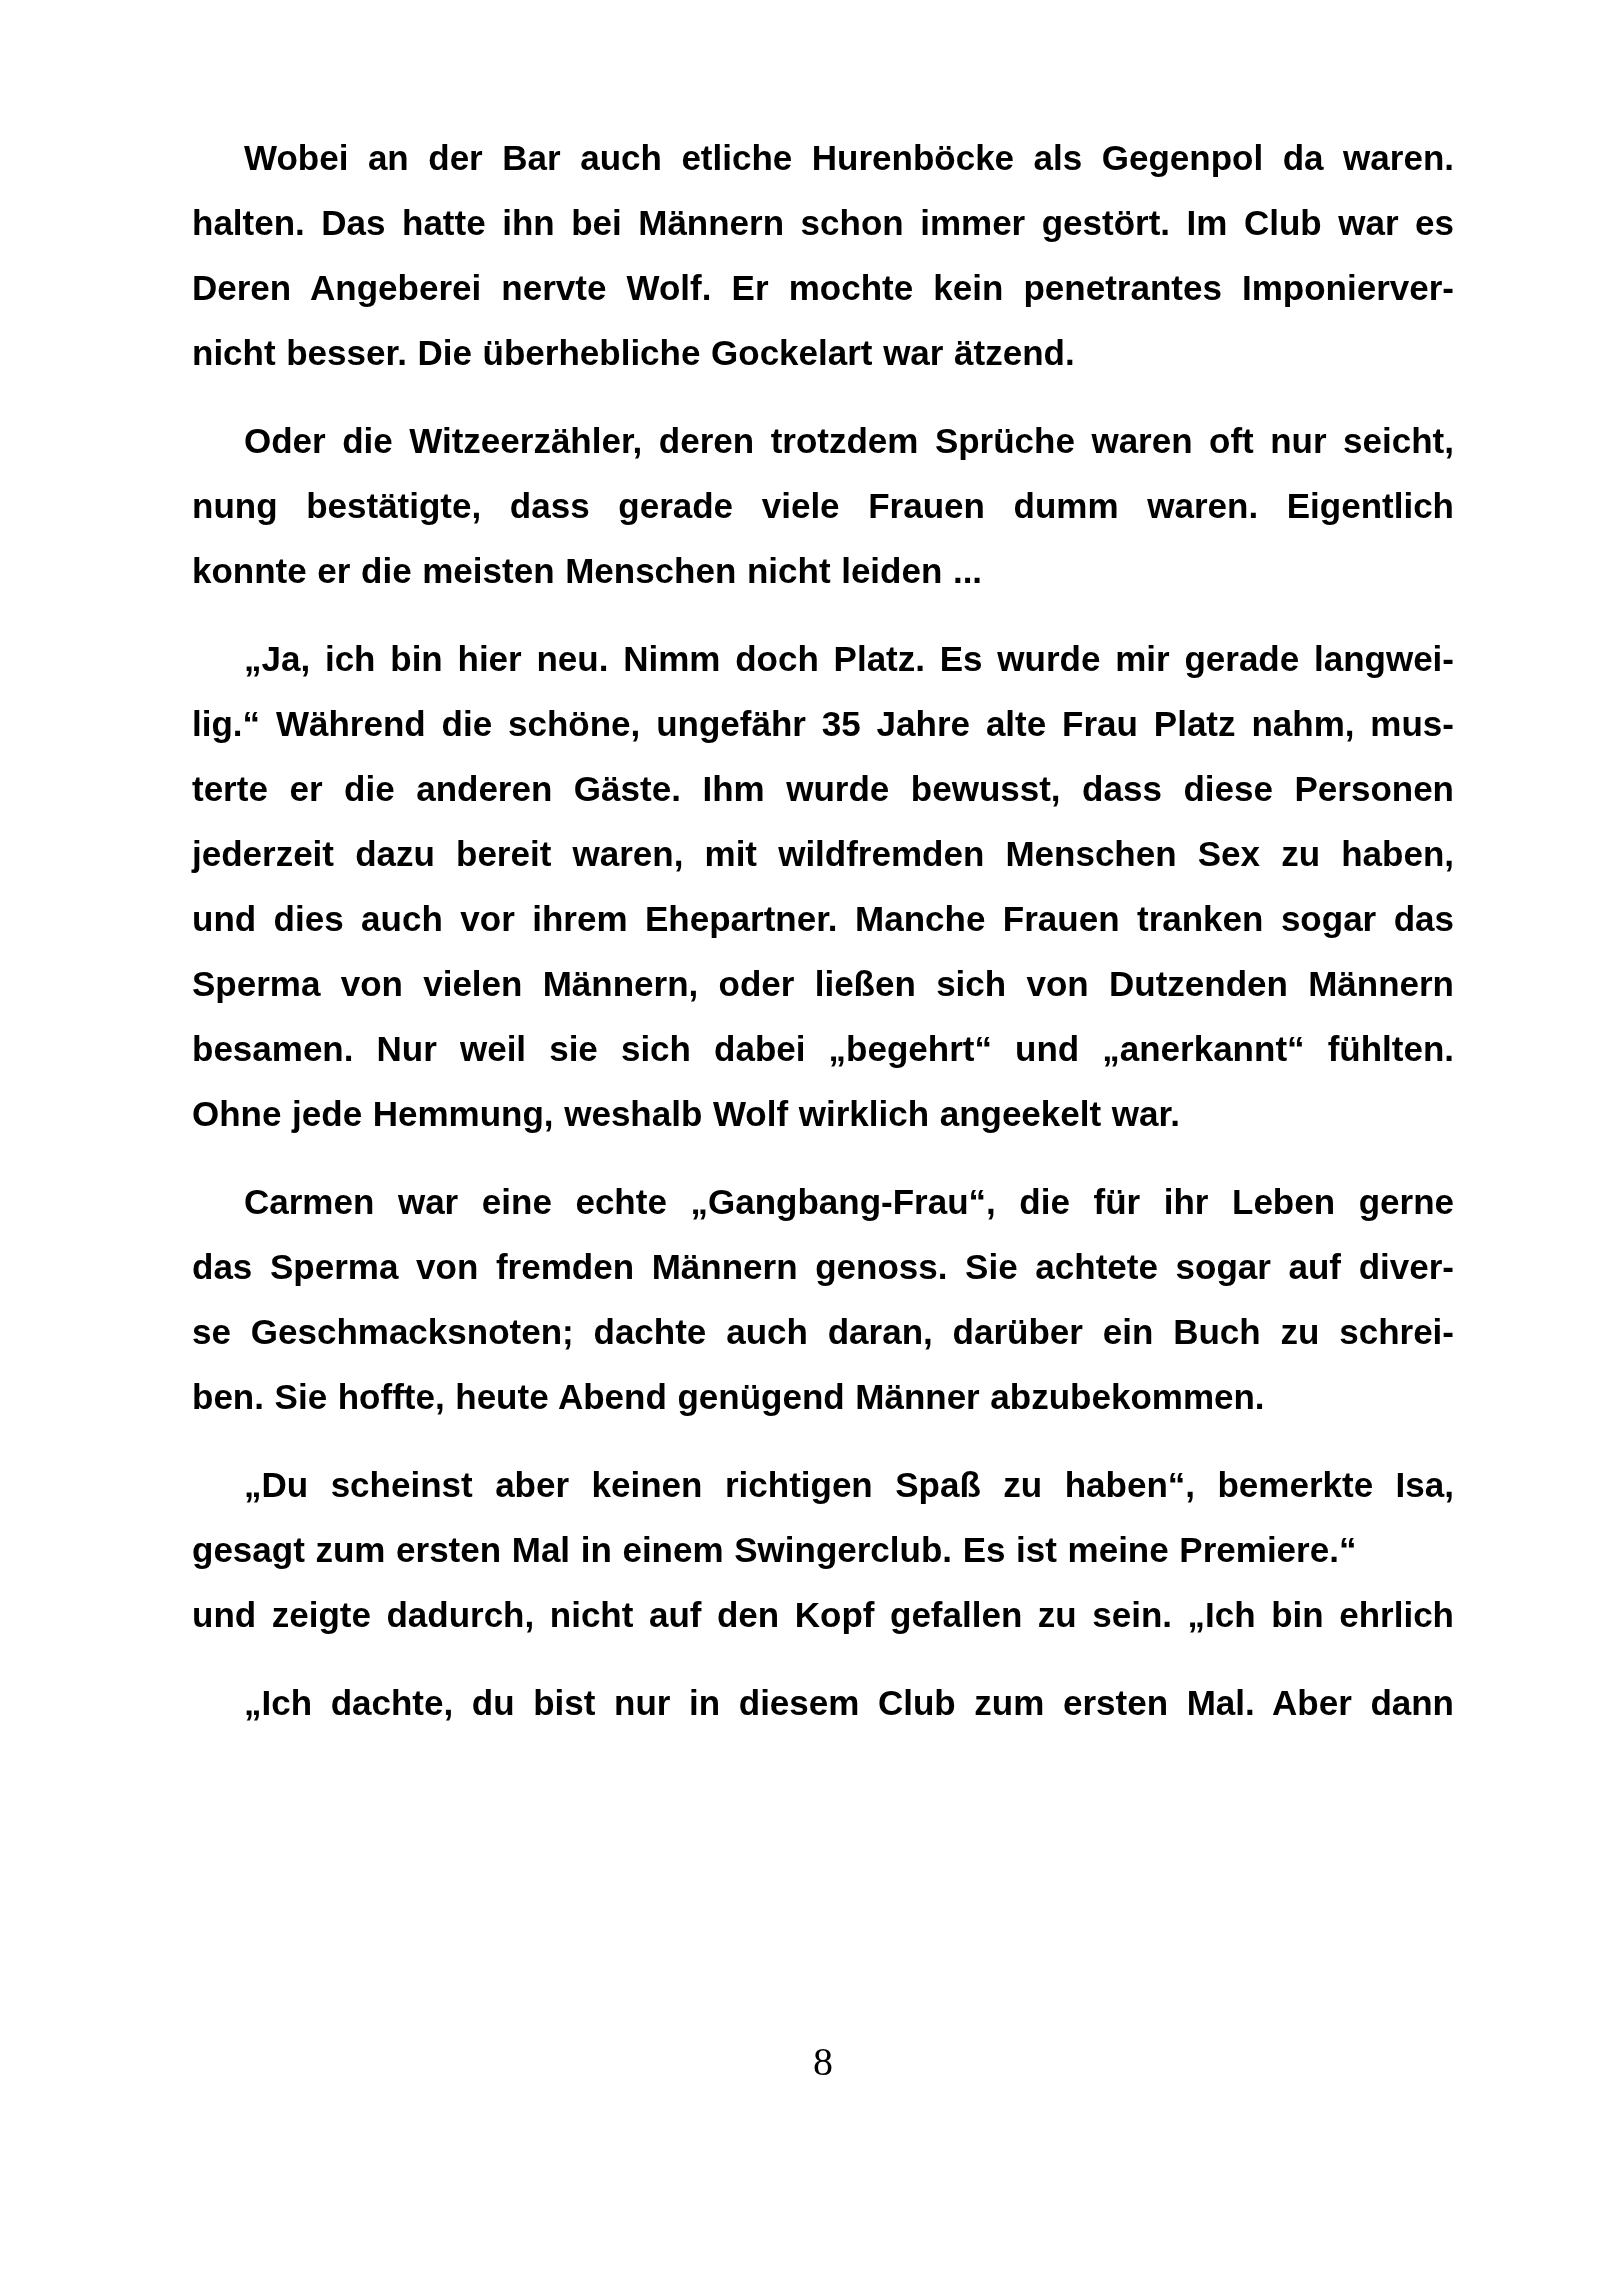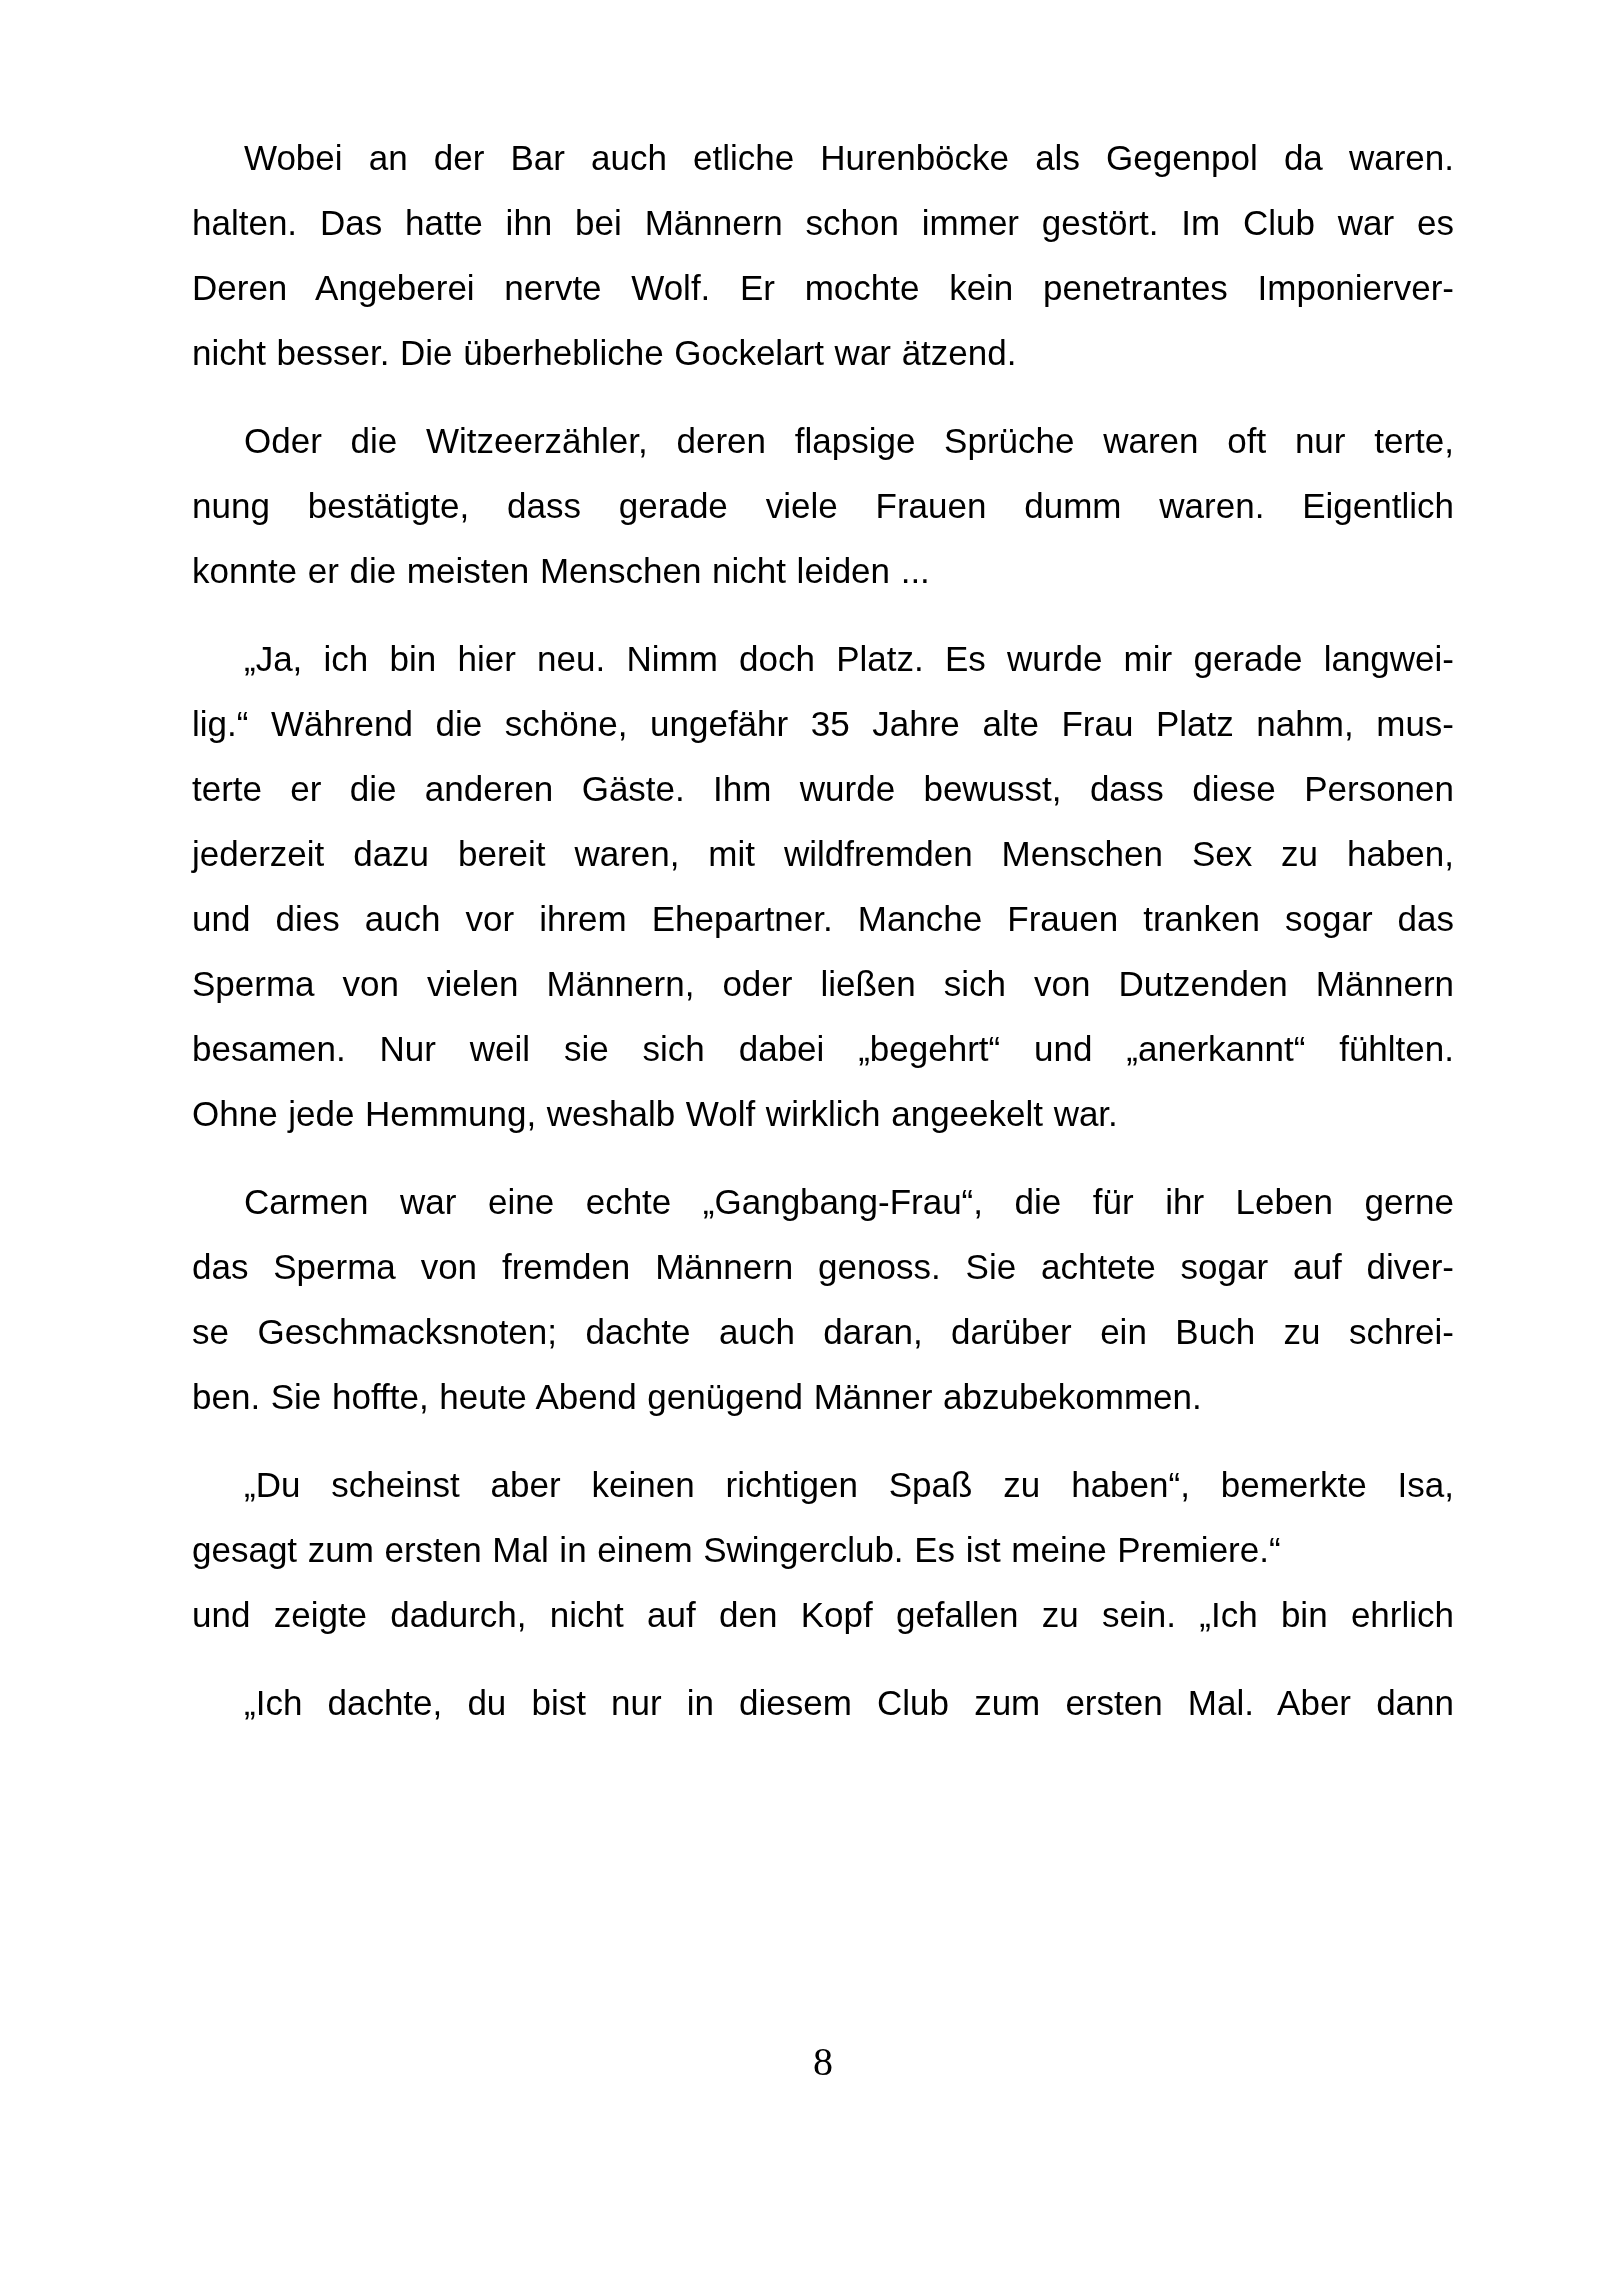--- a/index.html
+++ b/index.html
@@ -16,20 +16,21 @@
   }
   .text-block {
     position: absolute;
     left: 192px;
     top: 125px;
     width: 1262px;
     font-family: "Liberation Sans", sans-serif;
     font-size: 35px;
     line-height: 65px;
     color: #000000;
+    font-weight: bold;
   }
   .paragraph {
     margin: 0 0 23px 0;
     padding: 0;
   }
   .paragraph:last-child { margin-bottom: 0; }
   .line {
     text-align: justify;
     text-align-last: justify;
     word-spacing: 0.9px;
@@ -57,21 +58,21 @@
 
 <div class="page">
   <div class="text-block" id="text-block">
       <div class="paragraph">
         <div class="line first">Wobei an der Bar auch etliche Hurenböcke als Gegenpol da waren.</div>
         <div class="line">halten. Das hatte ihn bei Männern schon immer gestört. Im Club war es</div>
         <div class="line">Deren Angeberei nervte Wolf. Er mochte kein penetrantes Imponierver-</div>
         <div class="line last">nicht besser. Die überhebliche Gockelart war ätzend.</div>
       </div>
       <div class="paragraph">
-        <div class="line first">Oder die Witzeerzähler, deren flapsige Sprüche waren oft nur terte,</div>
+        <div class="line first">Oder die Witzeerzähler, deren trotzdem Sprüche waren oft nur seicht,</div>
         <div class="line">nung bestätigte, dass gerade viele Frauen dumm waren. Eigentlich</div>
         <div class="line last">konnte er die meisten Menschen nicht leiden ...</div>
       </div>
       <div class="paragraph">
         <div class="line first">„Ja, ich bin hier neu. Nimm doch Platz. Es wurde mir gerade langwei-</div>
         <div class="line">lig.“ Während die schöne, ungefähr 35 Jahre alte Frau Platz nahm, mus-</div>
         <div class="line">terte er die anderen Gäste. Ihm wurde bewusst, dass diese Personen</div>
         <div class="line">jederzeit dazu bereit waren, mit wildfremden Menschen Sex zu haben,</div>
         <div class="line">und dies auch vor ihrem Ehepartner. Manche Frauen tranken sogar das</div>
         <div class="line">Sperma von vielen Männern, oder ließen sich von Dutzenden Männern</div>

